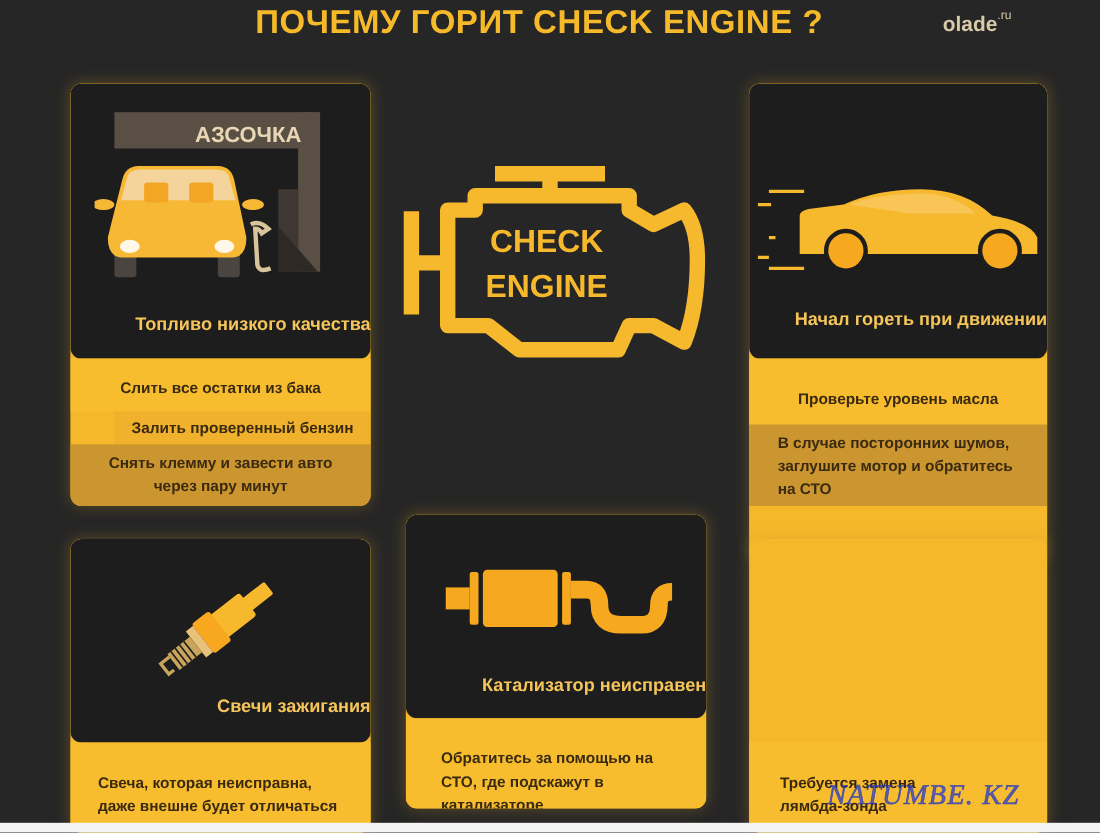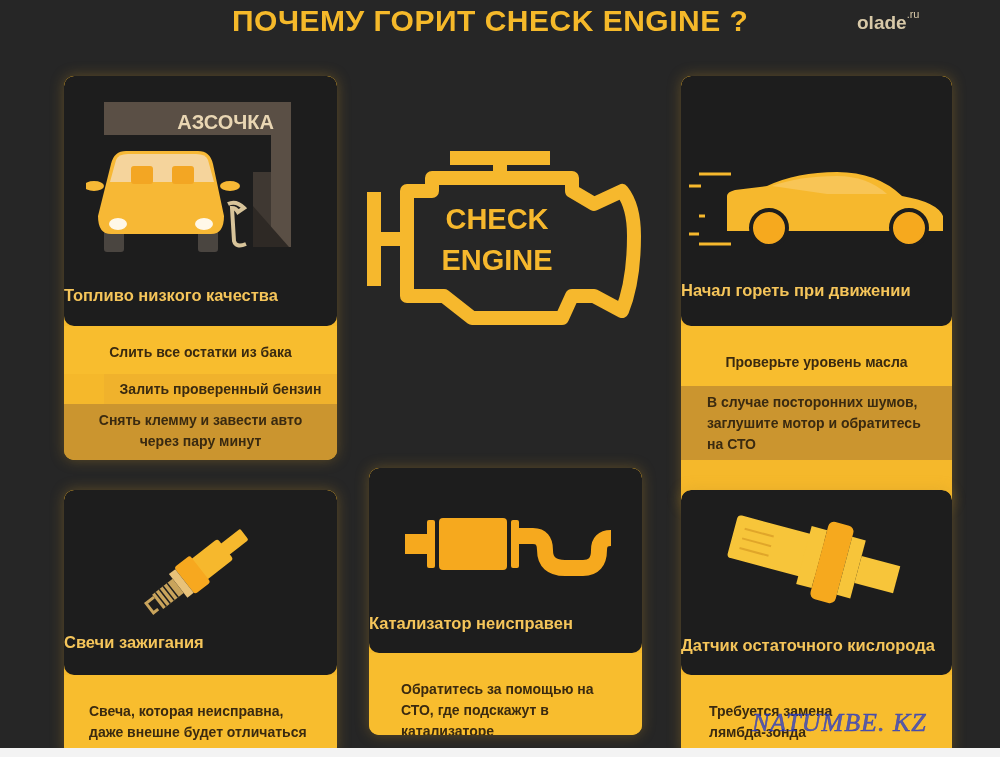--- a/index.html
+++ b/index.html
@@ -3,21 +3,21 @@
 <meta charset="utf-8">
 <style>
   * { box-sizing: border-box; margin: 0; padding: 0; }
   html, body { width: 1000px; height: 757px; overflow: hidden; background: #262626; }
   body { position: relative; font-family: "DejaVu Sans", sans-serif; }
   .title { position: absolute; left: 232px; top: 4px; font-family: "Liberation Sans", sans-serif; font-weight: 700; font-size: 30px; color: #f5b92a; letter-spacing: 0.5px; }
   .logo { position: absolute; left: 857px; top: 12px; font-family: "Liberation Sans", sans-serif; font-weight: 700; font-size: 19px; color: #d8c9a8; }
   .logo sup { font-size: 11px; font-weight: 400; position: relative; top: -4px; }
   .card { position: absolute; border-radius: 10px; overflow: hidden; background: #f5b82b; box-shadow: 0 0 14px rgba(200,150,40,0.35); }
   .card-top { position: absolute; left: 0; top: 0; right: 0; background: #1d1d1d; border-radius: 10px 10px 10px 10px; }
-  .card-title { position: absolute; left: 0; right: 0; text-align: left; color: #f5c55a; font-family: "Liberation Sans", sans-serif; font-weight: 700; font-size: 16.5px; }
+  .card-title { position: absolute; left: 0; right: 0; text-align: right; color: #f5c55a; font-family: "Liberation Sans", sans-serif; font-weight: 700; font-size: 16.5px; }
   .row { position: absolute; left: 0; right: 0; text-align: center; color: #3a2a10; font-family: "Liberation Sans", sans-serif; font-weight: 700; font-size: 14px; line-height: 21px; }
   .row.l { text-align: left; padding-left: 26px; }
   .r1 { background: #f8bd2e; }
   .r2 { background: #f0b22c; }
   .r3 { background: #cb952f; }
   .icon { position: absolute; }
   .watermark { position: absolute; left: 752px; top: 708px; font-family: Liberation Serif, serif; font-style: italic; font-size: 26px; color: rgba(40,60,200,0.75); letter-spacing: 1px; -webkit-text-stroke: 0.5px rgba(30,50,200,0.8); }
   .bottom-strip { position: absolute; left: 0; top: 748px; width: 1000px; height: 9px; background: #f3f3f3; }
 </style>
 </head>
@@ -119,34 +119,17 @@
       <rect x="34" y="2" width="68" height="52" rx="4" fill="#f6a91e"></rect>
       <rect x="106" y="4" width="8" height="48" rx="2" fill="#f6a91e"></rect>
       <path d="M114 20 L128 20 Q140 20 140 34 Q140 52 160 52 L178 52 Q194 52 194 34 Q194 22 206 22" fill="none" stroke="#f6a91e" stroke-width="16"></path>
     </svg>
     <div class="card-title" style="top:146px;">Катализатор неисправен</div>
   </div>
   <div class="row r1 l" style="top:185px;height:82px;padding:26px 20px 0 32px;">Обратитесь за помощью на СТО, где подскажут в катализаторе</div>
 </div>
 
 <div class="card" style="left:681px; top:490px; width:271px; height:267px;">
-  <div class="card-top" style="height:185px;">
-    <svg class="icon" style="left:44px;top:20px;" width="180" height="100" viewBox="0 0 180 100">
-      <g transform="rotate(15 90 50)">
-        <rect x="4" y="26" width="90" height="44" rx="4" fill="#f7c53a"></rect>
-        <g stroke="#e0a62a" stroke-width="2">
-            <line x1="14" y1="38" x2="44" y2="38"></line>
-            <line x1="14" y1="48" x2="44" y2="48"></line>
-            <line x1="14" y1="58" x2="44" y2="58"></line>
-          </g>
-        <rect x="78" y="18" width="16" height="60" fill="#f7c53a"></rect>
-        <rect x="94" y="8" width="26" height="80" rx="6" fill="#f6a91e"></rect>
-        <rect x="120" y="18" width="14" height="60" fill="#f7c53a"></rect>
-        <rect x="134" y="34" width="40" height="28" fill="#f7c53a"></rect>
-      </g>
-    </svg>
-    <div class="card-title" style="top:146px;">Датчик остаточного кислорода</div>
-  </div>
   <div class="row r1 l" style="top:185px;height:82px;padding:26px 80px 0 28px;">Требуется замена лямбда-зонда</div>
 </div>
 
 <div class="bottom-strip"></div>
 <div class="watermark">NATUMBE. KZ</div>
 
 </body></html>

